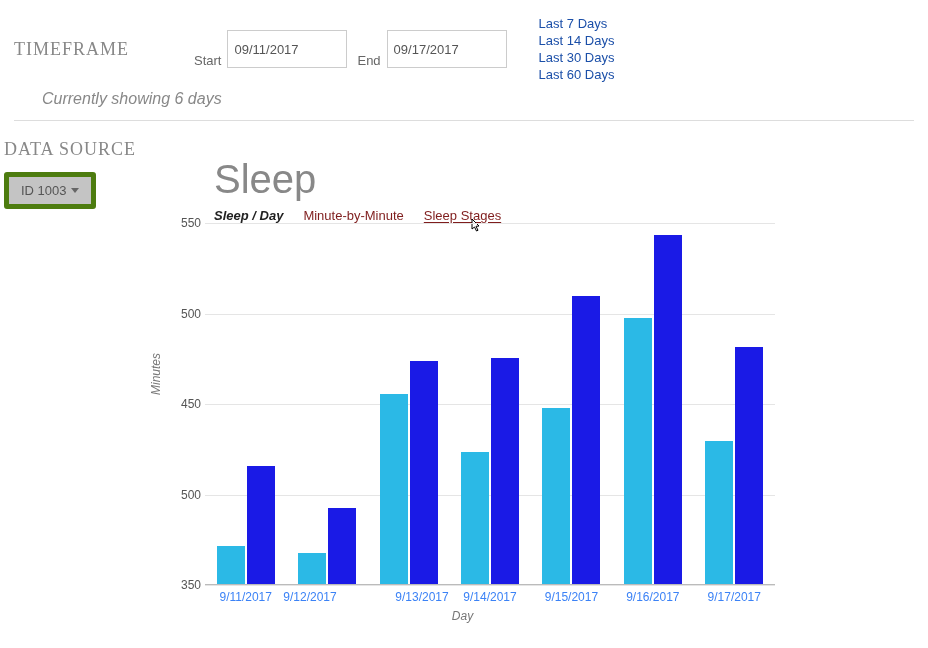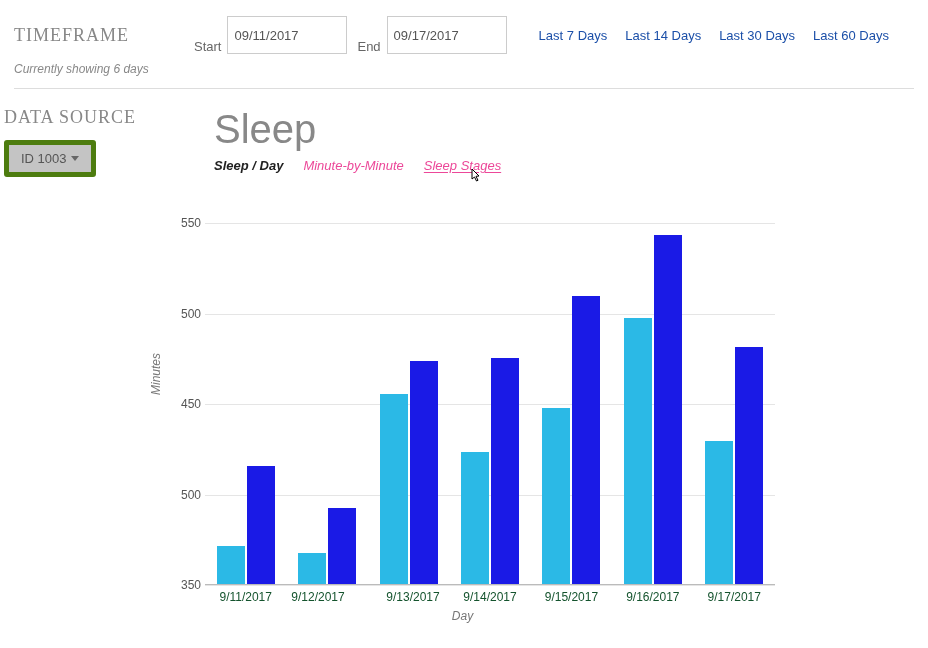--- a/index.html
+++ b/index.html
@@ -35,33 +35,35 @@
       border: 1px solid #ccc;
       height: 33px;
       width: 120px;
       font-size: 13px;
       padding: 18px 6px;
       color: #555;
       background: #fff;
     }
     .quick-links {
       display: flex;
-      gap: 18px;
+      gap: 2px;
       margin-left: 22px;
+      flex-direction: column;
     }
     .link {
       color: #1b4fa8;
       font-size: 13px;
       cursor: pointer;
     }
     .subnote {
       font-style: italic;
       color: #888;
-      font-size: 12px;
+      font-size: 16px;
       padding: 0 14px 12px 14px;
+      margin-left: 28px;
     }
     .hr {
       border: none;
       border-top: 1px solid #ddd;
       margin: 0 14px 18px 14px;
     }
     .row {
       display: flex;
       align-items: flex-start;
       padding: 0 4px;
@@ -86,37 +88,37 @@
       gap: 4px;
       cursor: pointer;
     }
     .caret-down {
       display: inline-block;
       width: 0; height: 0;
       border-left: 4px solid transparent;
       border-right: 4px solid transparent;
       border-top: 5px solid #666;
     }
-    .main-col { flex: 1; }
+    .main-col { flex: 1; margin-top: 18px; }
     .page-title {
       font-family: "Helvetica Neue", Helvetica, Arial, sans-serif;
       font-weight: 300;
       font-size: 40px;
       color: #888;
       margin-bottom: 6px;
     }
     .tabs {
       display: flex;
       gap: 20px;
       font-size: 13px;
       align-items: center;
       position: relative;
     }
     .tab-active { color: #222; font-weight: bold; font-style: italic; }
-    .tab-link { color: #ec4899; cursor: pointer; position: relative; font-style: italic; }
+    .tab-link { color: #7f1d1d; cursor: pointer; position: relative; }
     .tab-hover {
       text-decoration: underline;
       text-underline-offset: 2px;
     }
     .cursor-icon {
       position: absolute;
       bottom: -14px;
       left: 58%;
       font-size: 13px;
       color: #000;
@@ -150,21 +152,21 @@
       width: 28px;
       text-align: right;
       font-size: 12px;
       color: #555;
       transform: translateY(-50%);
     }
     .xtick {
       position: absolute;
       top: 395px;
       font-size: 12px;
-      color: #14532d;
+      color: #3b82f6;
       text-align: center;
       transform: translateX(-50%);
     }
     .yaxis-label {
       position: absolute;
       left: 4px;
       top: 200px;
       transform: rotate(-90deg);
       transform-origin: left top;
       font-size: 12px;
@@ -259,19 +261,19 @@
       <div class="bar bar-a" style="left: 500.286px; width: 28px; height: 142.952px;"></div>
       <div class="bar bar-b" style="left: 530.286px; width: 28px; height: 237.048px;"></div>
     </div>
   <div class="xaxis-label">Day</div>
 <div class="ytick" style="top: 390px;">350</div>
     <div class="ytick" style="top: 299.524px;">500</div>
     <div class="ytick" style="top: 209.048px;">450</div>
     <div class="ytick" style="top: 118.571px;">500</div>
     <div class="ytick" style="top: 28.0952px;">550</div>
     <div class="xtick" style="left: 100.714px;">9/11/2017</div>
-    <div class="xtick" style="left: 173px;">9/12/2017</div>
-    <div class="xtick" style="left: 268px; text-align: center;">9/13/2017</div>
+    <div class="xtick" style="left: 165px;">9/12/2017</div>
+    <div class="xtick" style="left: 277px; text-align: center;">9/13/2017</div>
     <div class="xtick" style="left: 345px;">9/14/2017</div>
     <div class="xtick" style="left: 426.429px;">9/15/2017</div>
     <div class="xtick" style="left: 507.857px;">9/16/2017</div>
     <div class="xtick" style="left: 589.286px;">9/17/2017</div>
   </div>
 
 </body></html>

